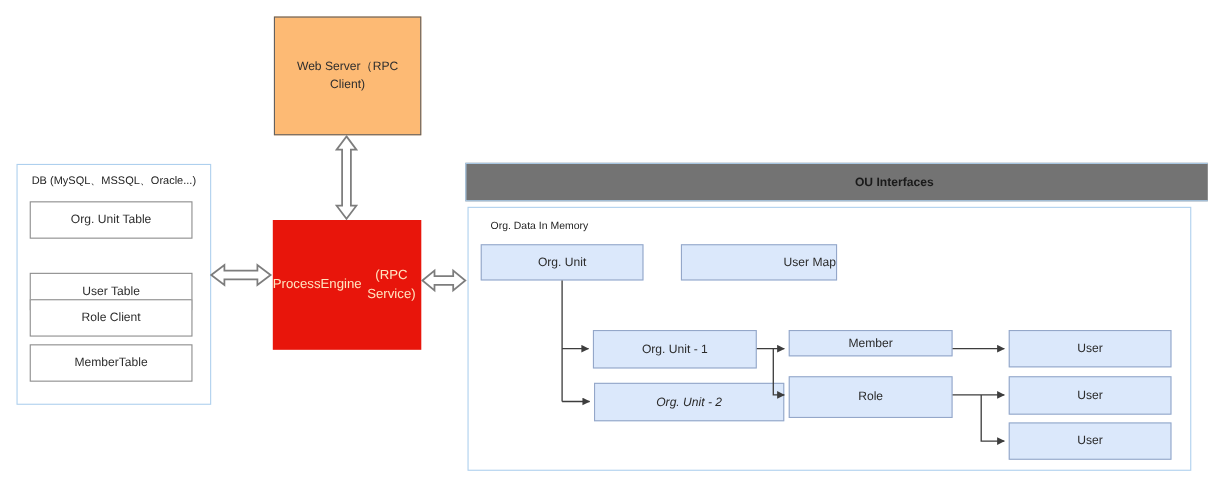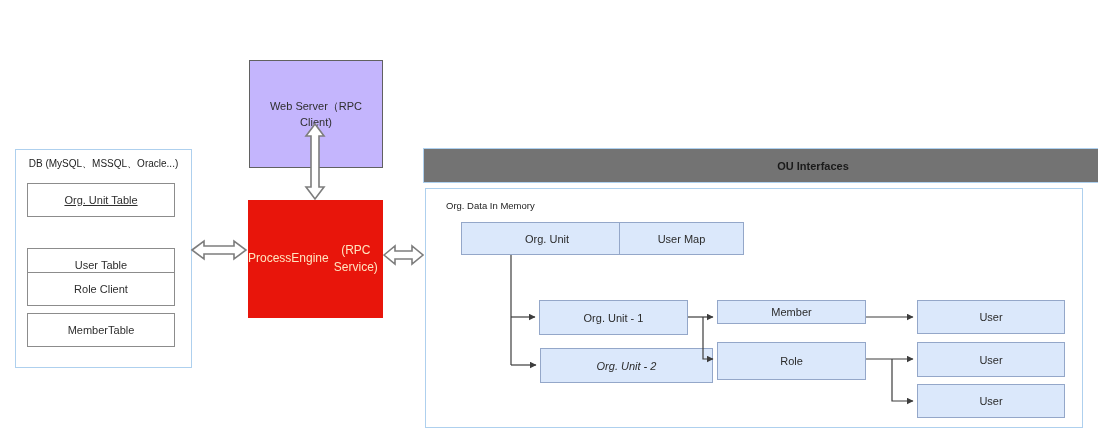--- a/index.html
+++ b/index.html
@@ -17,42 +17,42 @@
     --connector:#3d3d3d;
     --block-arrow-stroke:#7d7d7d;
     --label-color:#2e2e2e;
   }
   .abs{position:absolute;box-sizing:border-box;}
   .center{display:flex;align-items:center;justify-content:center;text-align:center;}
 
   
   .plainbox{background:#fff;border:1px solid var(--plain-box-border);font-size:11px;color:var(--label-color);}
   .webserver{left:249px;top:15px;width:134px;height:108px;border:1px solid var(--web-server-border);
-             background:#c4b5fd;font-size:11px;color:var(--label-color);padding:0 16px;line-height:1.5;margin-top:45px;}
+             background:#fdba74;font-size:11px;color:var(--label-color);padding:0 16px;line-height:1.5;}
 
   
   .engine{left:248px;top:200px;width:135px;height:118px;background:var(--engine-fill);
           color:var(--engine-text);font-size:12px;line-height:1.45;flex-direction:row;}
 
   
   .db-container{left:15px;top:149px;width:177px;height:219px;border:1px solid var(--container-border);background:#fff;}
   .db-title{left:15px;top:157px;width:177px;font-size:10px;font-weight:normal;color:#222;text-align:center;}
   .db-row{left:27px;width:148px;height:34px;}
-  .db-row1{top:183px;text-decoration:underline;} .db-row2{top:228px;margin-top:20px;} .db-row3{top:272px;} .db-row4{top:313px;}
+  .db-row1{top:183px;} .db-row2{top:228px;margin-top:20px;} .db-row3{top:272px;} .db-row4{top:313px;}
 
   
   .ou-header{left:423px;top:148px;width:780px;height:35px;border:1px solid var(--container-border);
              background:#737373;font-size:11px;font-weight:bold;color:#1a1a1a;}
   .ou-container{left:425px;top:188px;width:658px;height:240px;border:1px solid var(--container-border);background:#fff;}
   .ou-section-label{left:446px;top:200px;font-size:9.5px;font-weight:normal;color:#222;}
 
   
   .node{background:var(--node-fill);border:1px solid var(--node-border);font-size:11px;color:#2b2b2b;}
-  .n-orgunit {left:437px;top:222px;width:172px;height:33px;margin-left:24px;}
-  .n-usermap {left:619px;top:222px;width:125px;height:33px;}
+  .n-orgunit {left:437px;top:222px;width:148px;height:33px;}
+  .n-usermap {left:619px;top:222px;width:142px;height:33px;justify-content:flex-end;}
   .n-ou1     {left:539px;top:300px;width:149px;height:35px;}
   .n-ou2     {left:540px;top:348px;width:173px;height:35px;font-style:italic;}
   .n-member  {left:717px;top:300px;width:149px;height:24px;}
   .n-role    {left:717px;top:342px;width:149px;height:38px;}
   .n-user1   {left:917px;top:300px;width:148px;height:34px;}
   .n-user2   {left:917px;top:342px;width:148px;height:35px;}
   .n-user3   {left:917px;top:384px;width:148px;height:34px;}
 
   svg.overlay{position:absolute;left:0;top:0;width:1098px;height:443px;pointer-events:none;}
   .conn{stroke:var(--connector);stroke-width:1.2;fill:none;}

